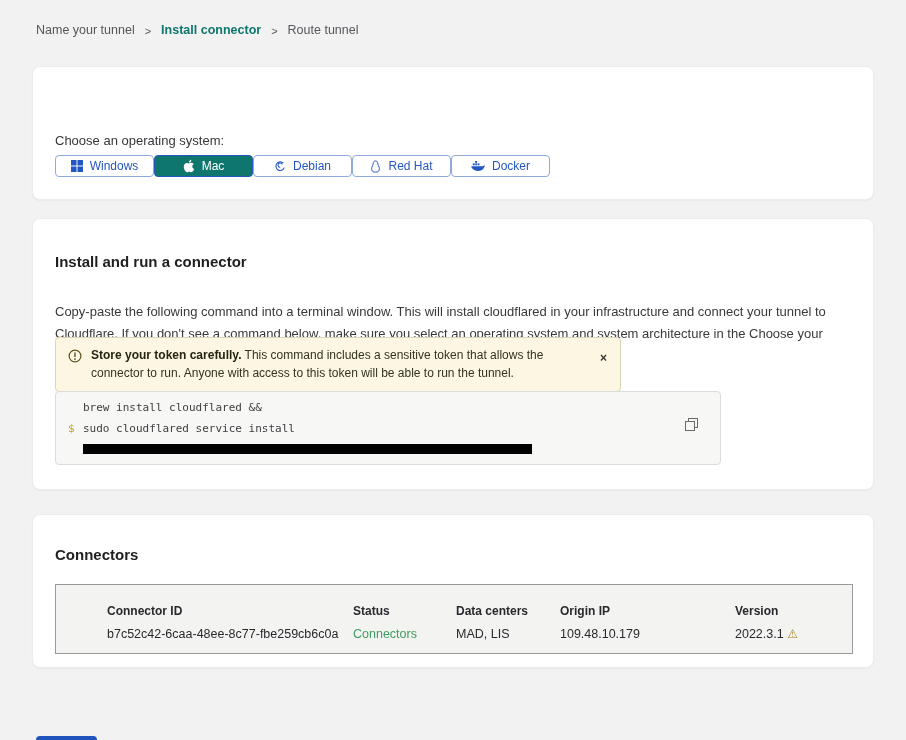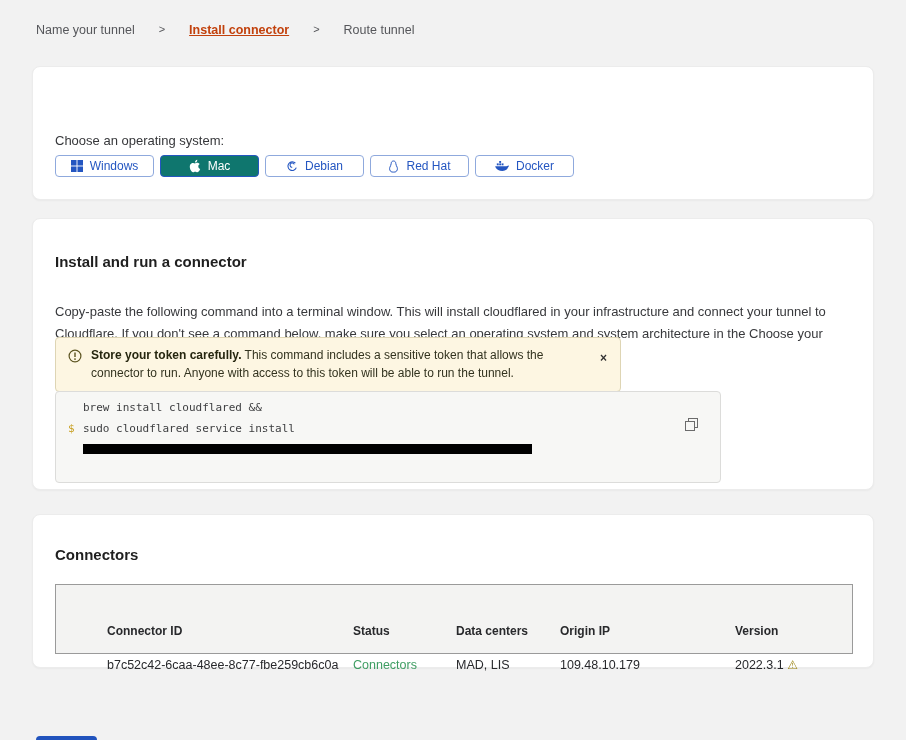--- a/index.html
+++ b/index.html
@@ -5,43 +5,43 @@
   html,body{margin:0;padding:0;}
   body{
     width:906px;height:740px;position:relative;overflow:hidden;
     background:#f2f2f2;
     font-family:"Liberation Sans",sans-serif;
     color:#222;
   }
   
   .breadcrumb{
     position:absolute;top:23px;left:36px;
-    display:flex;align-items:flex-start;gap:24px;
+    display:flex;align-items:flex-end;gap:10px;
     font-size:12.5px;color:#55565a;
   }
-  .breadcrumb .active{font-weight:bold;color:#c2410c;text-decoration:underline;}
+  .breadcrumb .active{font-weight:bold;color:#0f766e;}
   .breadcrumb .sep{color:#55565a;font-size:11px;}
   
   .card{
     position:absolute;left:32px;width:842px;background:#ffffff;
     border:1px solid #ececec;border-radius:8px;
     box-shadow:0 1px 2px rgba(0,0,0,.04);
     box-sizing:border-box;
   }
   .card h2{
     margin:0;font-size:15px;font-weight:bold;color:#1f1f1f;
     position:absolute;left:22px;
   }
   #card-environment{top:66px;height:134px;}
   #card-connector{top:218px;height:272px;}
   #card-connectors{top:514px;height:154px;}
   
   #card-environment h2{top:28px;}
   .os-label{position:absolute;left:22px;top:66px;font-size:13px;color:#36373a;}
-  .os-row{position:absolute;left:22px;top:88px;display:flex;gap:6px;}
+  .os-row{position:absolute;left:22px;top:88px;display:flex;gap:0;}
   .os-btn{
     width:99px;height:22px;box-sizing:border-box;
     display:flex;align-items:center;justify-content:center;gap:7px;
     background:#fff;border:1px solid #8fa9dd;border-radius:4px;
     font-size:12px;color:#2456c1;cursor:pointer;
   }
   .os-btn.selected{background:#0f766e;border-color:#2456c1;color:#fff;}
   .os-btn svg{display:block;}
   
   #card-connector h2{top:34px;}
@@ -56,21 +56,21 @@
     display:flex;gap:9px;align-items:flex-start;
   }
   .warning-banner .w-icon{flex:0 0 auto;margin-top:2px;}
   .warning-text{font-size:12px;line-height:17.5px;color:#33331f;}
   .warning-text b{color:#26260f;}
   .banner-close{
     position:absolute;right:13px;top:14px;
     font-size:12px;font-weight:bold;color:#333;cursor:pointer;line-height:12px;
   }
   .code-block{
-    position:absolute;left:22px;top:172px;width:666px;height:92px;box-sizing:border-box;
+    position:absolute;left:22px;top:172px;width:666px;height:74px;box-sizing:border-box;
     background:#f7f7f5;border:1px solid #dcdcda;border-radius:4px;
     font-family:"DejaVu Sans Mono","Liberation Mono",monospace;
     font-size:11px;color:#3d3e40;
   }
   .code-line1{position:absolute;left:27px;top:9px;white-space:pre;}
   .code-prompt{position:absolute;left:12px;top:30px;color:#c9a227;}
   .code-line2{position:absolute;left:27px;top:30px;white-space:pre;}
   .code-line3{position:absolute;left:27px;top:41px;white-space:pre;display:flex;align-items:center;}
   .redact-bar{display:inline-block;height:10px;background:#000;}
   .bar-1{width:486px;margin-left:2px;}
@@ -79,21 +79,20 @@
   
   #card-connectors h2{top:31px;}
   .connectors-table{
     position:absolute;left:22px;top:69px;width:798px;height:70px;box-sizing:border-box;
     background:#f3f3f2;border:1px solid #9a9a9a;
     padding-top:19px;
   }
   .t-row{
     display:grid;
     grid-template-columns:297px 103px 104px 175px 1fr;
-    margin-top:20px;
   }
   .t-row > div{padding:0;}
   .t-row > div:first-child{padding-left:51px;}
   .t-head{font-size:12px;font-weight:bold;color:#28292c;margin-bottom:9px;}
   .t-data{font-size:12.5px;color:#28292c;}
   .status-connected{color:#3e9d62;}
   .version-warning{color:#9c8412;font-size:12px;}
   
   .next-btn{
     position:absolute;left:36px;top:697px;width:61px;height:28px;

